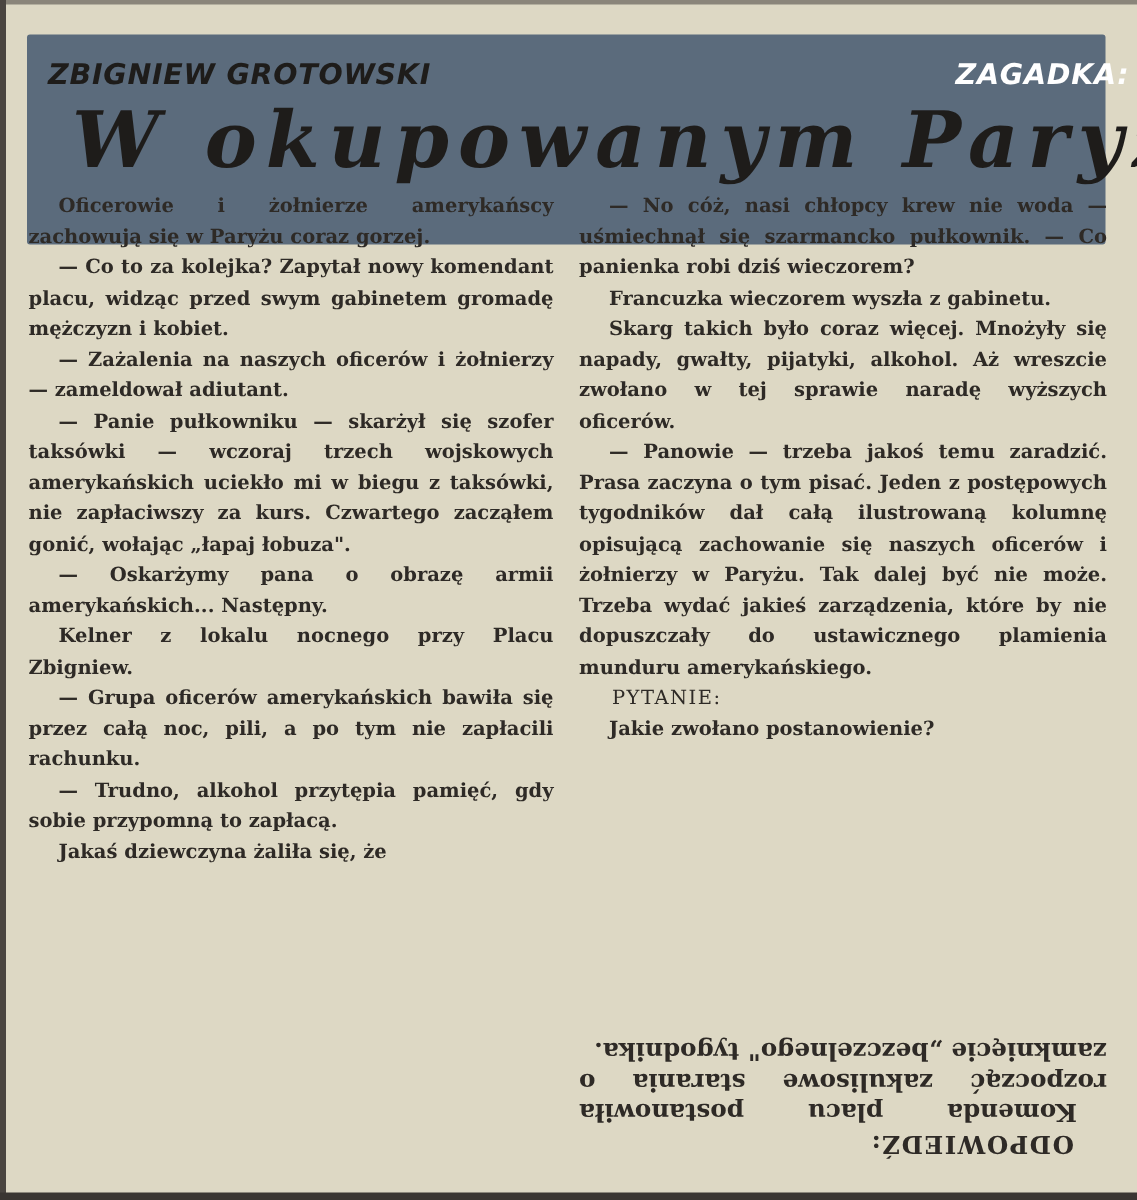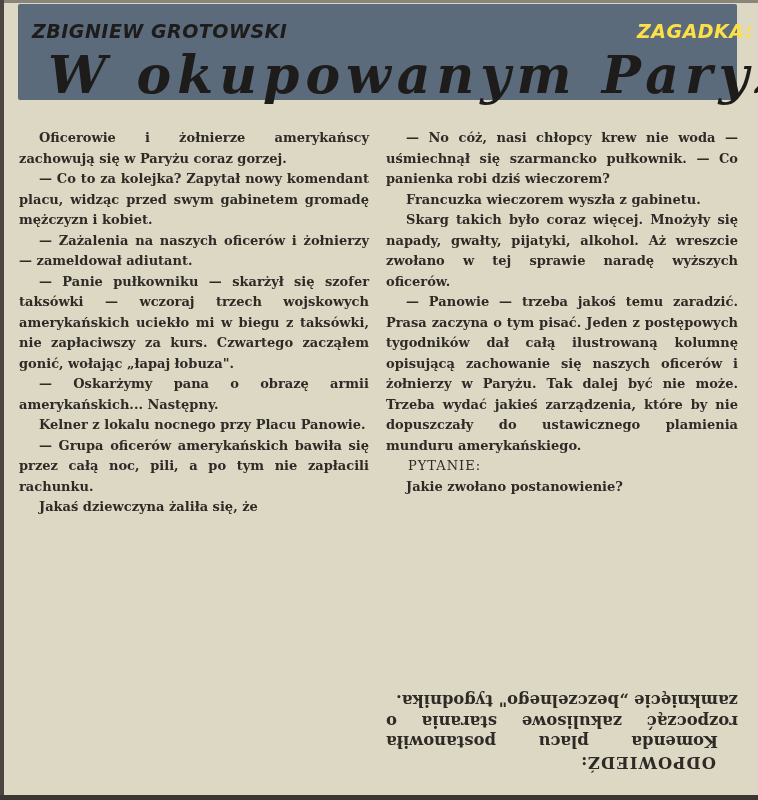--- a/index.html
+++ b/index.html
@@ -13,37 +13,37 @@
   .page-border-left {
     position:absolute; left:0; top:0; width:4px; height:800px; background:#4a4540;
   }
   .page-border-top {
     position:absolute; left:0; top:0; width:758px; height:3px; background:#8a857a;
   }
   .page-border-bottom {
     position:absolute; left:0; bottom:0; width:758px; height:5px; background:#3a3632;
   }
   .header {
-    position:absolute; left:18px; top:4px; width:719px; height:96px;
+    position:absolute; left:18px; top:23px; width:719px; height:140px;
     background:#5b6b7c;
     border-radius:2px;
   }
   .author {
     position:absolute; left:14px; top:16px;
     font-family:"DejaVu Sans", sans-serif;
     font-weight:bold; font-style:italic;
     font-size:19px; letter-spacing:0.5px;
     color:#1e1c1a; text-transform:uppercase;
   }
   .kicker {
     position:absolute; right:-16px; top:16px;
     font-family:"DejaVu Sans", sans-serif;
     font-weight:bold; font-style:italic;
     font-size:19px; letter-spacing:0.5px;
-    color:#fde047; text-transform:uppercase;
+    color:#ffffff; text-transform:uppercase;
   }
   .title {
     position:absolute; left:30px; top:40px; right:10px;
     font-family:"DejaVu Serif", serif;
     font-weight:bold; font-style:italic;
     font-size:52px; letter-spacing:6px;
     color:#1e1c1a; white-space:nowrap;
   }
   .col {
     position:absolute; top:128px;
@@ -84,22 +84,23 @@
   <div class="kicker">Zagadka:</div>
   <div class="title">W okupowanym Paryżu</div>
 </div>
 
 <div class="col col-left">
   <p>Oficerowie i żołnierze amerykańscy zachowują się w Paryżu coraz gorzej.</p>
   <p>— Co to za kolejka? Zapytał nowy komendant placu, widząc przed swym gabinetem gromadę mężczyzn i kobiet.</p>
   <p>— Zażalenia na naszych oficerów i żołnierzy — zameldował adiutant.</p>
   <p>— Panie pułkowniku — skarżył się szofer taksówki — wczoraj trzech wojskowych amerykańskich uciekło mi w biegu z taksówki, nie zapłaciwszy za kurs. Czwartego zacząłem gonić, wołając „łapaj łobuza".</p>
   <p>— Oskarżymy pana o obrazę armii amerykańskich... Następny.</p>
-  <p>Kelner z lokalu nocnego przy Placu Panowie.</p>
+  <p>Kelner z lokalu nocnego przy Placu Zbigniew.</p>
   <p>— Grupa oficerów amerykańskich bawiła się przez całą noc, pili, a po tym nie zapłacili rachunku.</p>
+  <p>— Trudno, alkohol przytępia pamięć, gdy sobie przypomną to zapłacą.</p>
   <p>Jakaś dziewczyna żaliła się, że</p>
 </div>
 
 <div class="col col-right">
   <p>— No cóż, nasi chłopcy krew nie woda — uśmiechnął się szarmancko pułkownik. — Co panienka robi dziś wieczorem?</p>
   <p>Francuzka wieczorem wyszła z gabinetu.</p>
   <p>Skarg takich było coraz więcej. Mnożyły się napady, gwałty, pijatyki, alkohol. Aż wreszcie zwołano w tej sprawie naradę wyższych oficerów.</p>
   <p>— Panowie — trzeba jakoś temu zaradzić. Prasa zaczyna o tym pisać. Jeden z postępowych tygodników dał całą ilustrowaną kolumnę opisującą zachowanie się naszych oficerów i żołnierzy w Paryżu. Tak dalej być nie może. Trzeba wydać jakieś zarządzenia, które by nie dopuszczały do ustawicznego plamienia munduru amerykańskiego.</p>
   <div class="question-label">PYTANIE:</div>
   <p>Jakie zwołano postanowienie?</p>

